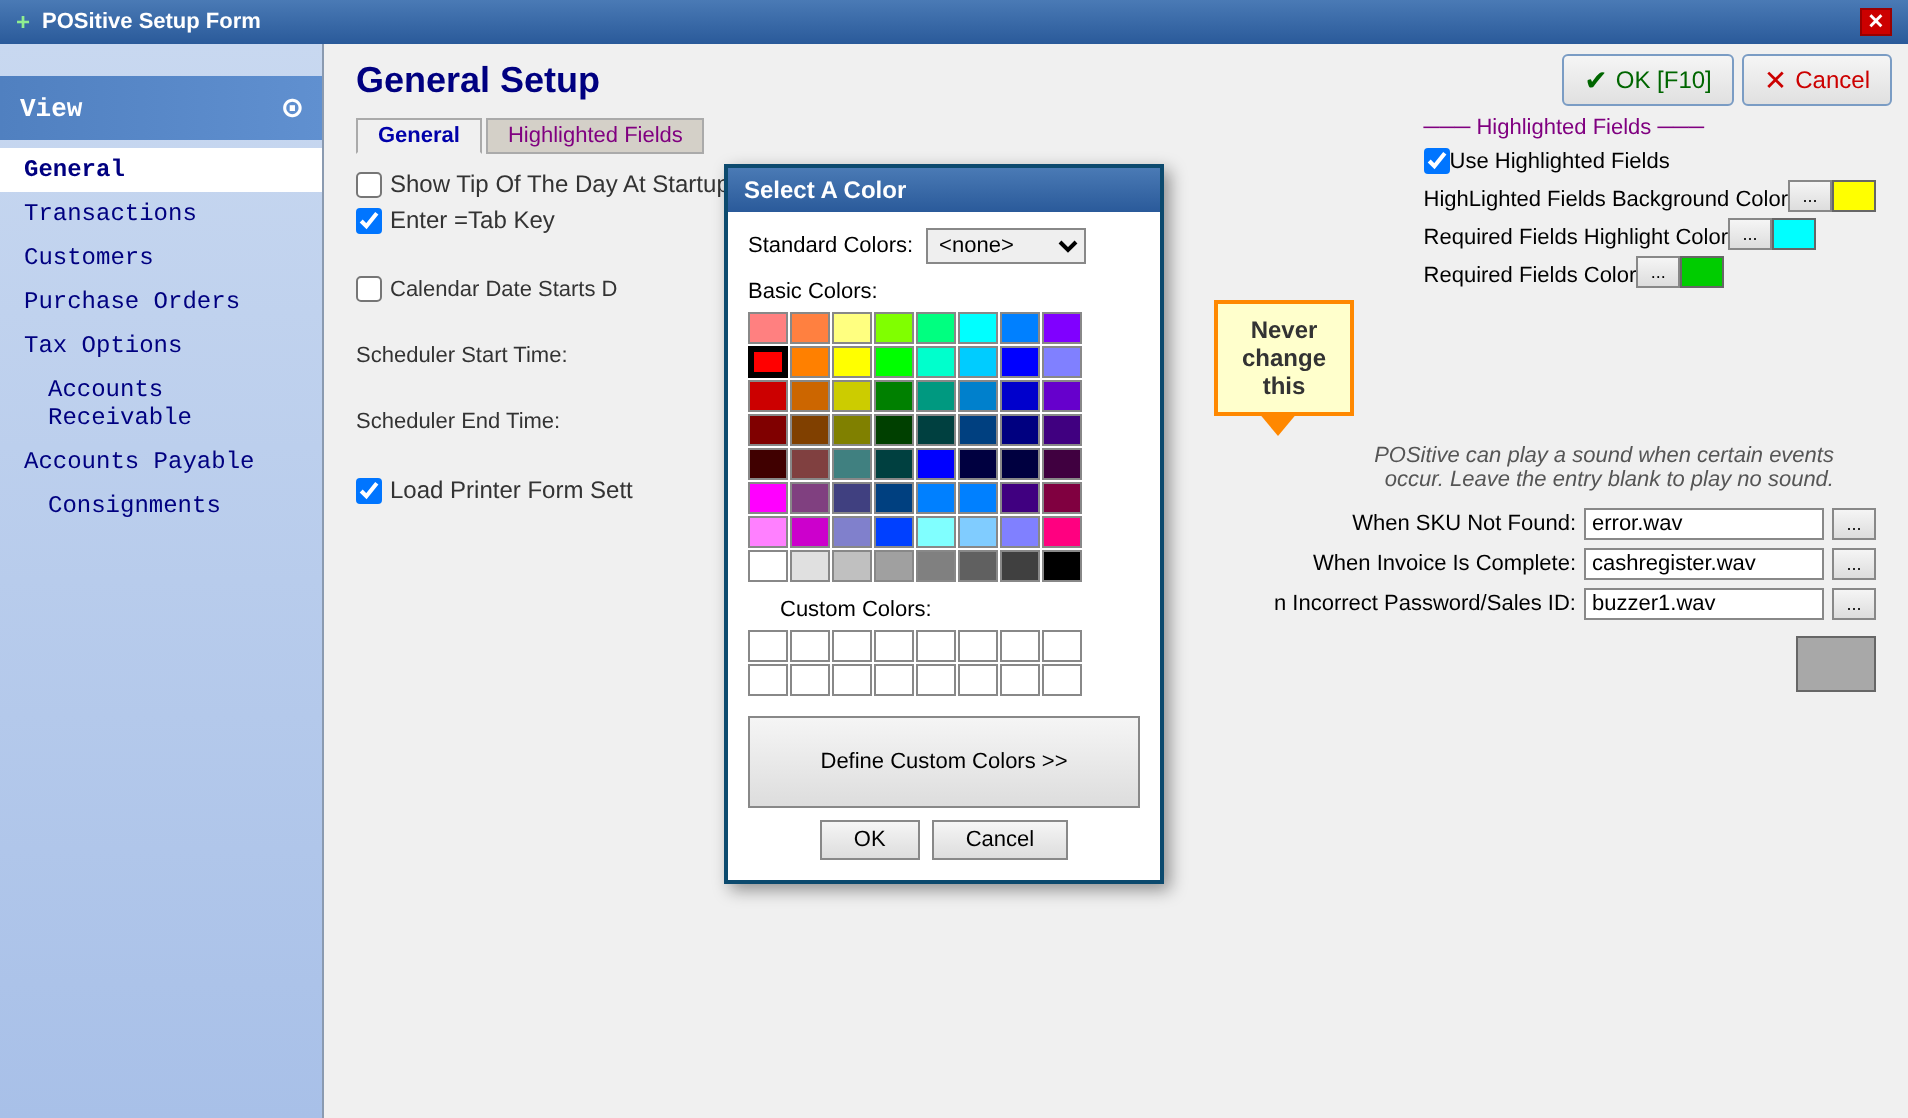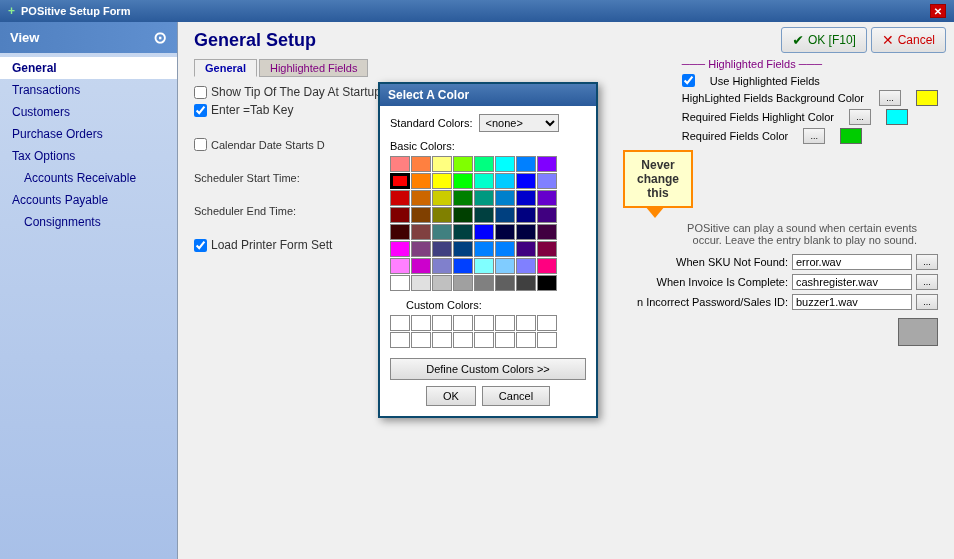--- a/index.html
+++ b/index.html
@@ -15,21 +15,21 @@
     
     
     .toolbar { position: absolute; top: 22px; right: 0; height: 36px; display: flex; align-items: center; padding: 4px 8px; gap: 4px; z-index: 100; }
     .toolbar-btn { display: flex; align-items: center; gap: 4px; padding: 4px 10px; border: 1px solid #7a9cc4; background: linear-gradient(to bottom, #f5f5f5, #e0e0e0); cursor: pointer; border-radius: 3px; font-size: 12px; }
     .toolbar-btn.ok { color: #006600; }
     .toolbar-btn.cancel { color: #cc0000; }
     .toolbar-checkmark { color: #006600; font-size: 14px; }
     .toolbar-x { color: #cc0000; font-size: 14px; }
     
     
-    .sidebar { width: 178px; background: linear-gradient(to bottom, #c8d8f0, #a8c0e8); border-right: 1px solid #8a9ab0; flex-shrink: 0; padding-top: 0; }
+    .sidebar { width: 162px; background: linear-gradient(to bottom, #c8d8f0, #a8c0e8); border-right: 1px solid #8a9ab0; flex-shrink: 0; padding-top: 16px; font-family: Liberation Mono, monospace; }
     .sidebar-header { background: linear-gradient(to right, #5080c0, #6090d0); color: white; padding: 6px 10px; display: flex; align-items: center; justify-content: space-between; font-weight: bold; font-size: 13px; margin-bottom: 4px; }
     .sidebar-header-arrow { font-size: 16px; }
     .sidebar-item { padding: 4px 12px; cursor: pointer; color: #000080; font-size: 12px; }
     .sidebar-item.active { background: white; font-weight: bold; color: #000080; }
     .sidebar-item.sub { padding-left: 24px; }
     
     
     .content-area { flex: 1; background: #f0f0f0; padding: 8px 16px; position: relative; overflow: hidden; }
     .page-title { font-size: 18px; font-weight: bold; color: #000080; margin-bottom: 8px; }
     .section-tabs { display: flex; gap: 2px; margin-bottom: 8px; }
@@ -38,47 +38,47 @@
     
     
     .form-row { display: flex; align-items: center; margin: 4px 0; }
     .checkbox-label { display: flex; align-items: center; gap: 4px; }
     input[type="checkbox"] { width: 13px; height: 13px; }
     .field-label { color: #333; }
     
     
     .highlighted-section { position: absolute; right: 16px; top: 36px; }
     .highlighted-title { color: #800080; font-size: 11px; margin-bottom: 4px; }
-    .highlight-row { display: flex; align-items: center; gap: 15px; margin: 3px 0; font-size: 11px; }
+    .highlight-row { display: flex; align-items: flex-end; gap: 0; margin: 3px 0; font-size: 11px; }
     .color-btn { width: 22px; height: 16px; border: 1px solid #666; cursor: pointer; }
     .browse-btn { width: 22px; height: 16px; border: 1px solid #888; background: linear-gradient(to bottom, #f5f5f5, #ddd); cursor: pointer; font-size: 9px; display: flex; align-items: center; justify-content: center; }
     
     
     .color-dialog { position: absolute; top: 60px; left: 200px; background: white; border: 2px solid #0c4a6e; box-shadow: 3px 3px 8px rgba(0,0,0,0.4); z-index: 200; padding: 10px; width: 220px; }
     .dialog-title { background: linear-gradient(to bottom, #4a7ab5, #2a5a9a); color: white; padding: 4px 8px; margin: -10px -10px 8px -10px; font-size: 12px; font-weight: bold; }
     .standard-colors-row { display: flex; align-items: center; gap: 6px; margin-bottom: 8px; font-size: 11px; }
     .standard-select { font-size: 11px; border: 1px solid #888; padding: 1px 2px; width: 80px; }
     .basic-colors-label { font-size: 11px; margin-bottom: 4px; }
     .color-grid { display: grid; grid-template-columns: repeat(8, 20px); gap: 1px; margin-bottom: 8px; }
     .color-cell { width: 20px; height: 16px; border: 1px solid #888; cursor: pointer; }
     .color-cell.selected { border: 3px solid #000; }
     .custom-colors-label { font-size: 11px; margin-bottom: 4px; margin-left: 16px; }
     .custom-grid { display: grid; grid-template-columns: repeat(8, 20px); gap: 1px; margin-bottom: 10px; }
     .custom-cell { width: 20px; height: 16px; border: 1px solid #888; background: white; cursor: pointer; }
-    .define-btn { width: 100%; padding: 4px; border: 1px solid #888; background: linear-gradient(to bottom, #f5f5f5, #ddd); cursor: pointer; font-size: 11px; margin-bottom: 6px; }
+    .define-btn { width: 100%; padding: 16px; border: 1px solid #888; background: linear-gradient(to bottom, #f5f5f5, #ddd); cursor: pointer; font-size: 11px; margin-bottom: 6px; }
     .dialog-buttons { display: flex; gap: 6px; justify-content: center; }
     .dlg-btn { padding: 3px 16px; border: 1px solid #888; background: linear-gradient(to bottom, #f5f5f5, #ddd); cursor: pointer; font-size: 11px; }
     
     
     .callout { position: absolute; top: 128px; left: 445px; background: #ffffcc; border: 2px solid #ff8800; padding: 6px 8px; font-weight: bold; font-size: 12px; color: #333; text-align: center; z-index: 300; min-width: 70px; }
     .callout::before { content: ''; position: absolute; bottom: -12px; left: 20px; border-left: 10px solid transparent; border-right: 10px solid transparent; border-top: 12px solid #ff8800; }
     
     
     .sound-section { position: absolute; right: 16px; top: 200px; font-size: 11px; }
-    .sound-desc { color: #555; margin-bottom: 8px; text-align: right; max-width: 280px; }
+    .sound-desc { font-style: italic; color: #555; margin-bottom: 8px; text-align: right; max-width: 280px; }
     .sound-row { display: flex; align-items: center; gap: 4px; margin: 4px 0; justify-content: flex-end; }
     .sound-input { width: 120px; border: 1px solid #888; padding: 1px 3px; font-size: 11px; }
     
     
     .gray-box { width: 40px; height: 28px; background: #a8a8a8; border: 1px solid #666; }
 
     
     .sched-label { font-size: 11px; color: #333; }
     .scheduler-section { margin-top: 4px; }
     .scheduler-row { display: flex; align-items: flex-end; margin: 21px 0; font-size: 11px; }

